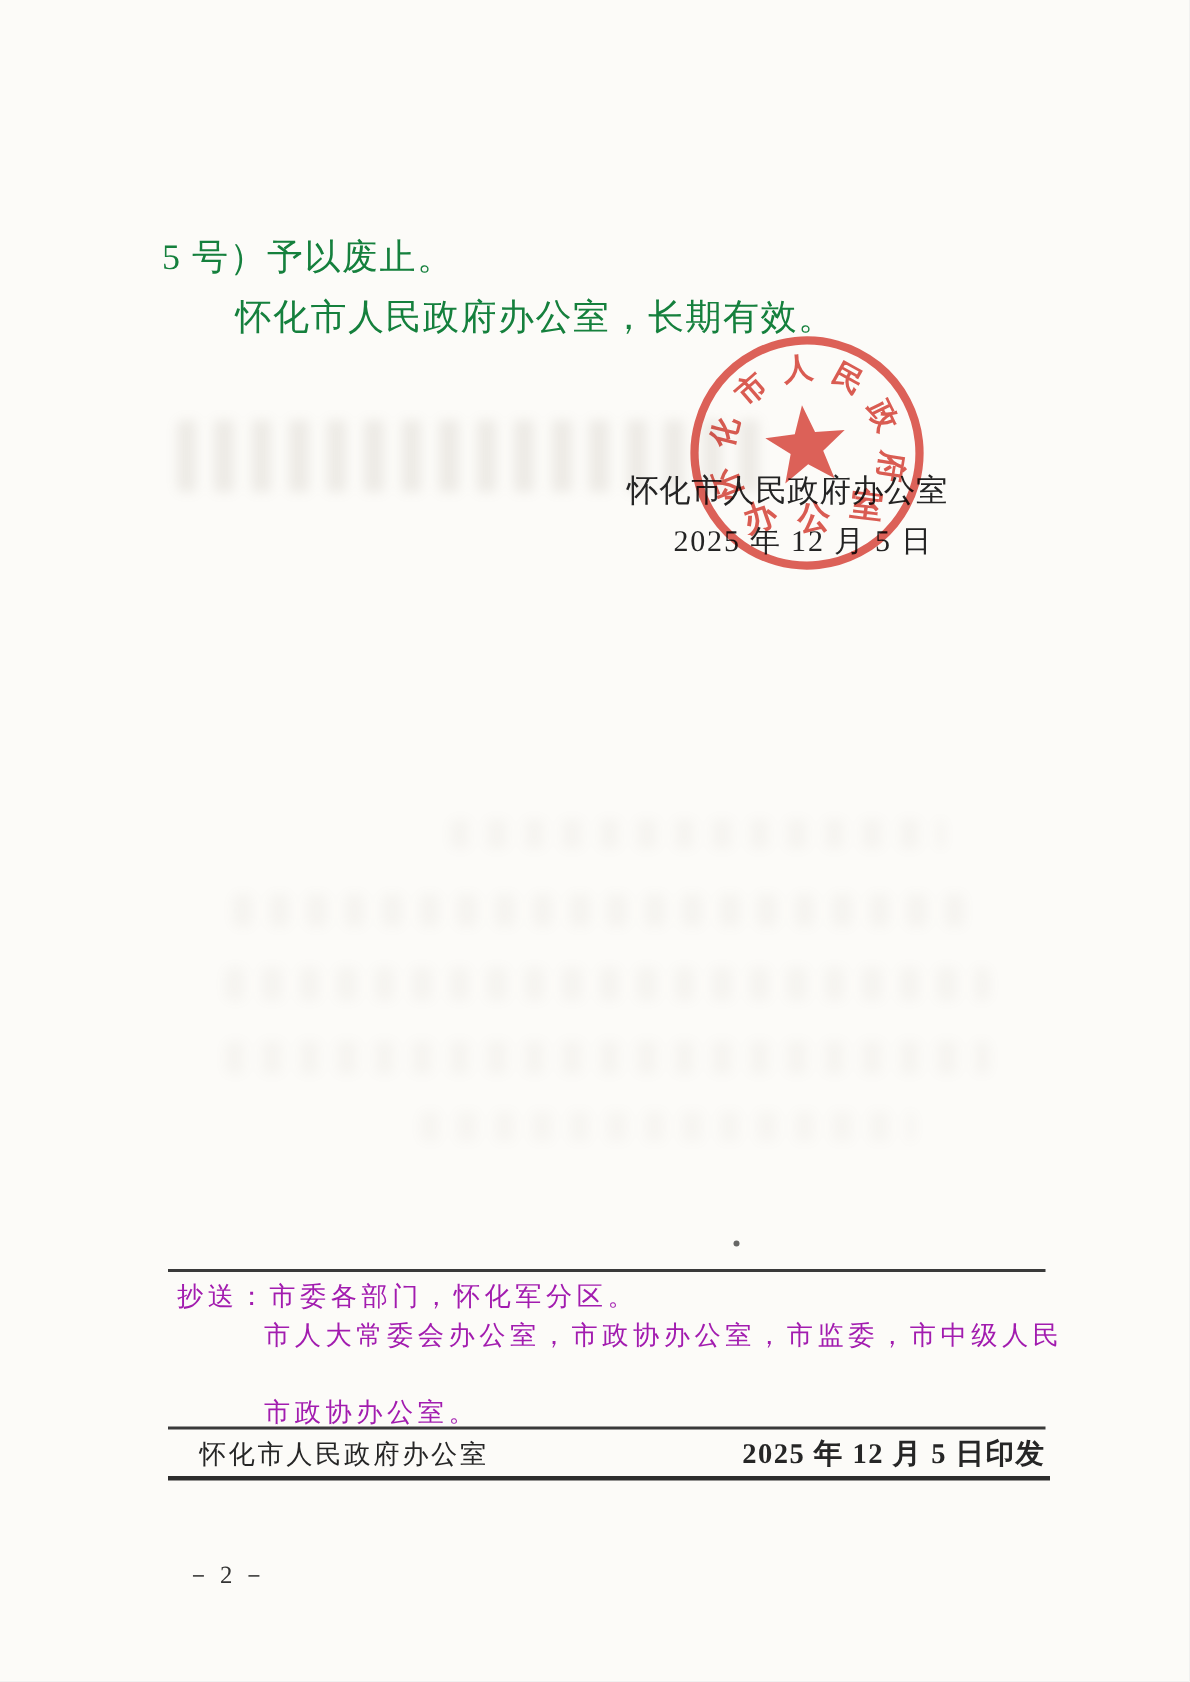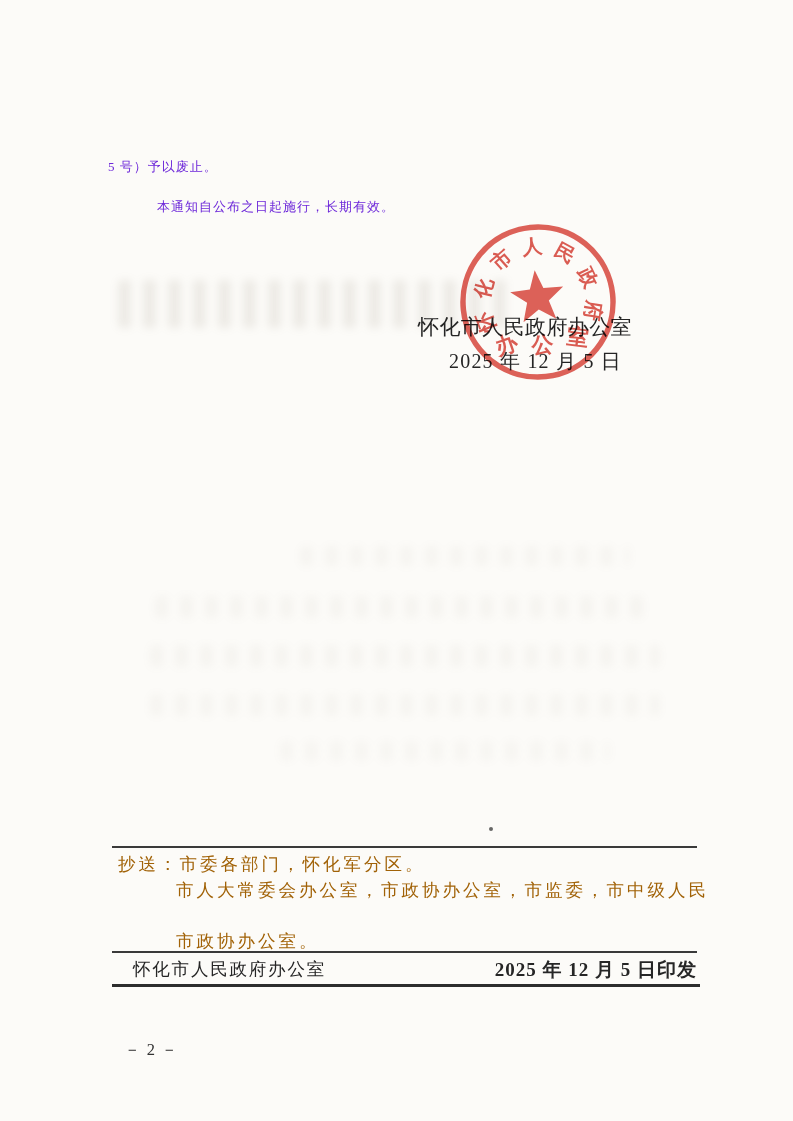--- a/index.html
+++ b/index.html
@@ -8,21 +8,21 @@
     width:793px;height:1121px;
     margin:0 auto;
     background:#fcfbf8;
     overflow:hidden;
     font-family:"Liberation Serif","DejaVu Serif",serif;
     color:#2a2a2a;
   }
   .page p{margin:0;line-height:1;white-space:nowrap;}
 
   
-  .body-line{position:absolute;font-size:13px;letter-spacing:1px;color:#6d28d9;}
+  .body-line{position:absolute;font-size:24px;letter-spacing:1px;color:#15803d;}
   .bl1{left:108px;top:160px;}
   .bl2{left:157px;top:200px;}
 
   
   .sig-office{position:absolute;left:418px;top:317px;font-size:21px;letter-spacing:0.4px;color:#242424;}
   .sig-date{position:absolute;left:449px;top:351px;font-size:20px;letter-spacing:1.2px;color:#242424;text-align:center;}
 
   
   .seal{
     position:absolute;left:448px;top:212px;width:180px;height:180px;
@@ -54,40 +54,40 @@
   
   .speck{position:absolute;left:489px;top:827px;width:4px;height:4px;border-radius:50%;background:#4c4c4c;opacity:.85;}
 
   
   .rule{position:absolute;background:#3a3a3a;}
   .rule-top{left:112px;top:846px;width:585px;height:2px;}
   .rule-mid{left:112px;top:951px;width:585px;height:2px;}
   .rule-bottom{left:112px;top:984px;width:588px;height:3px;background:#2d2d2d;}
 
   
-  .cc{position:absolute;font-size:17.5px;letter-spacing:3px;color:#a16207;}
+  .cc{position:absolute;font-size:17.5px;letter-spacing:3px;color:#a21caf;}
   .cc1{left:118px;top:856px;}
   .cc2{left:176px;top:882px;font-family:Liberation Serif, serif;}
   .cc3{left:176px;top:908px;}
   .cc4{left:176px;top:933px;}
 
   
   .footer-issuer{position:absolute;left:133px;top:961px;font-size:17.5px;letter-spacing:1.8px;color:#262626;}
   .footer-date{position:absolute;right:96px;top:960px;font-size:19px;letter-spacing:1px;color:#262626;font-weight:bold;}
 
   
   .page-number{position:absolute;left:124px;top:1042px;font-size:16.5px;letter-spacing:1px;color:#333;}
 </style>
 </head>
 <body>
 
 <div class="page">
 
   <p class="body-line bl1">5 号）予以废止。</p>
-  <p class="body-line bl2">本通知自公布之日起施行，长期有效。</p>
+  <p class="body-line bl2">怀化市人民政府办公室，长期有效。</p>
 
   <div class="smudge sm-top"></div>
   <div class="smudge sm-m1"></div>
   <div class="smudge sm-m2"></div>
   <div class="smudge sm-m3"></div>
   <div class="smudge sm-m4"></div>
   <div class="smudge sm-m5"></div>
 
   <p class="sig-office">怀化市人民政府办公室</p>
   <p class="sig-date">2025 年 12 月 5 日</p>

